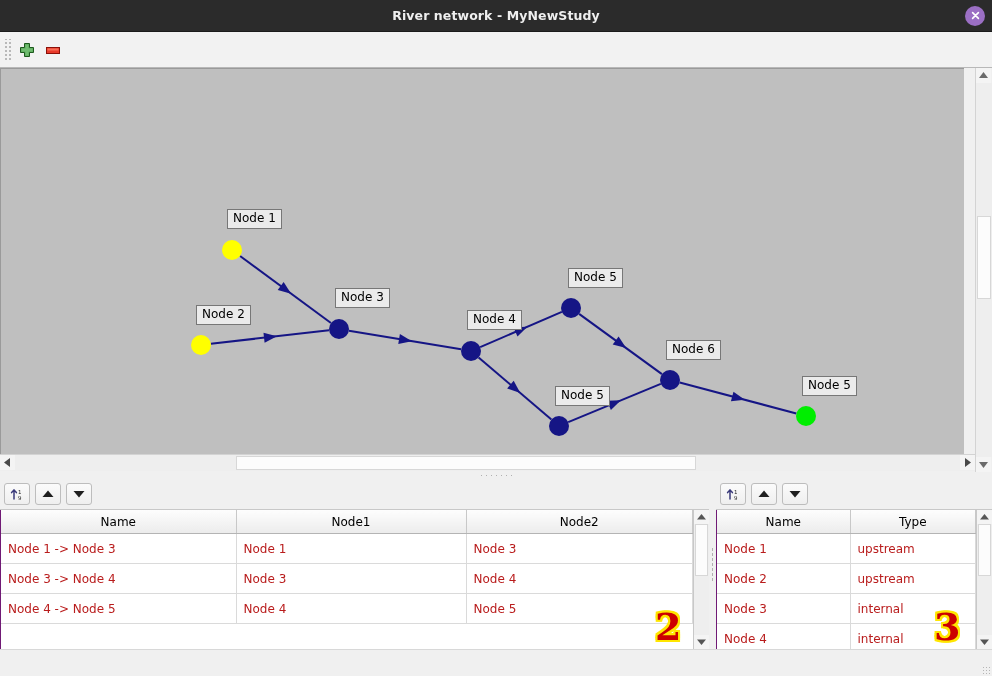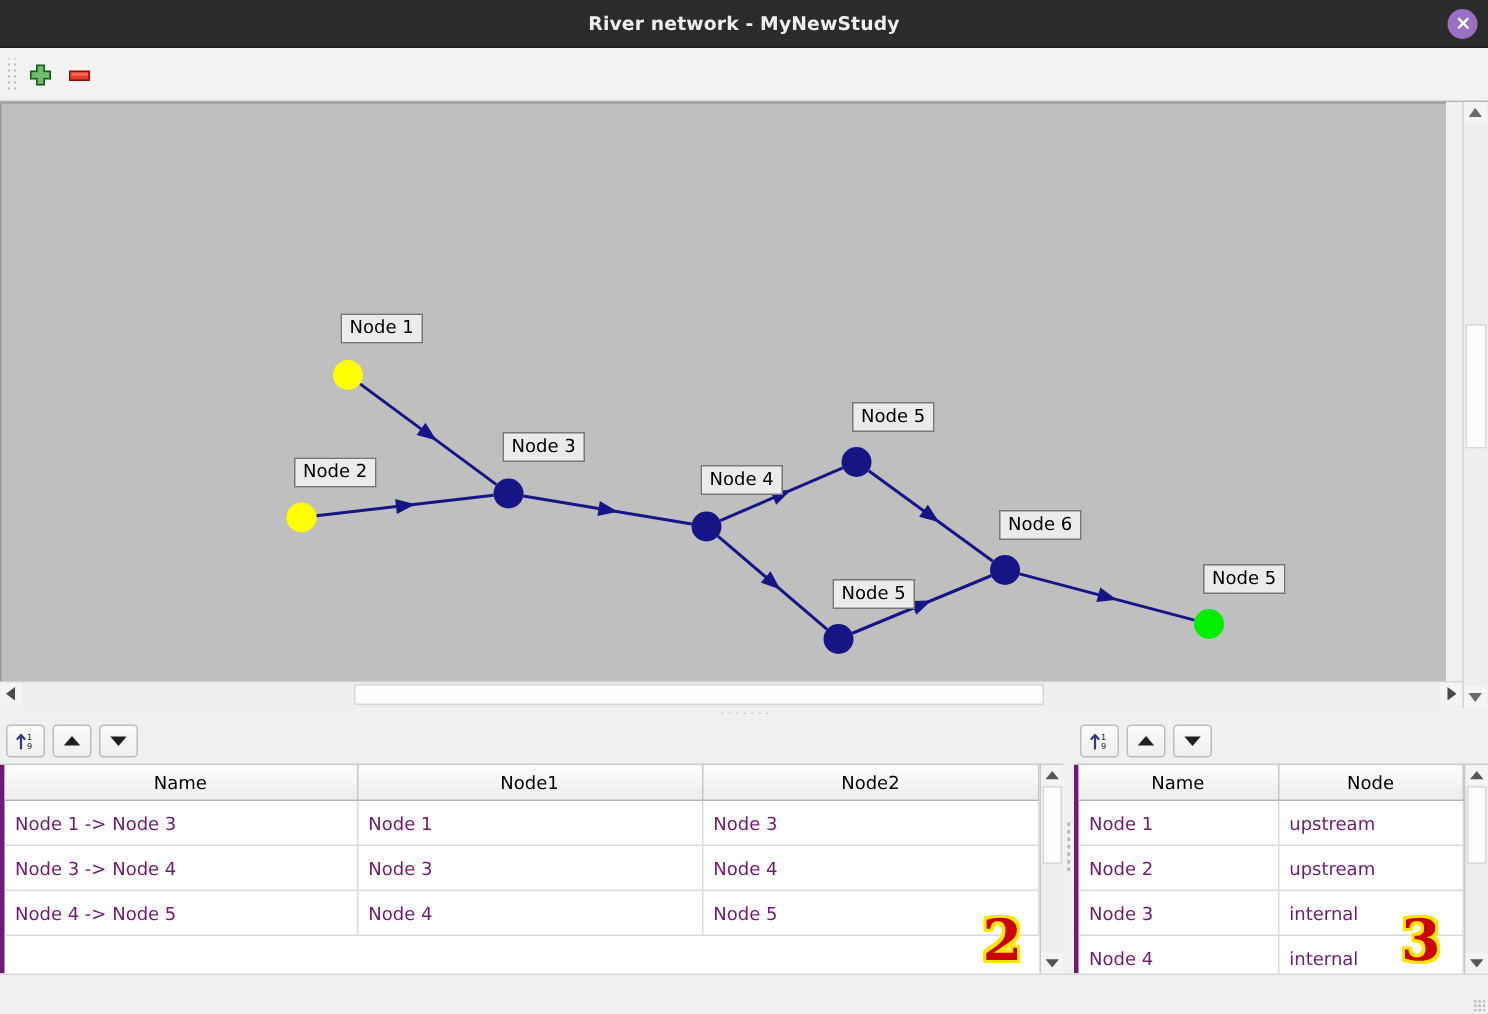--- a/index.html
+++ b/index.html
@@ -242,21 +242,21 @@
     display: flex;
     min-height: 0;
     border-top: 1px solid #c8c8c8;
     background: #fff;
   }
   .tbl-scroll {
     flex: 1 1 auto;
     min-width: 0;
     overflow: hidden;
     background: #fff;
-    border-left: 3px solid #701a75;
+    border-left: 1px solid #701a75;
     box-sizing: border-box;
   }
   table.grid {
     border-collapse: collapse;
     width: 100%;
     table-layout: fixed;
     font-size: 12px;
   }
   table.grid th {
     background: linear-gradient(#fdfdfd, #ececec);
@@ -267,21 +267,21 @@
     font-size: 12px;
     color: #000;
     text-align: center;
     padding: 0 4px;
   }
   table.grid td {
     height: 29px;
     border-right: 1px solid #dadada;
     border-bottom: 1px solid #dadada;
     padding: 0 7px;
-    color: #701a75;
+    color: #b91c1c;
     background: #fff;
     white-space: nowrap;
     overflow: hidden;
     text-overflow: ellipsis;
   }
 
   .tbl-vsb {
     width: 16px;
     flex: 0 0 auto;
     background: #eeeeee;
@@ -527,21 +527,21 @@
       <div class="table-area">
         <div class="tbl-scroll">
           <table class="grid">
             <colgroup>
                 <col style="width:133px">
                 <col>
               </colgroup>
             <thead>
               <tr>
                 <th>Name</th>
-                <th>Node</th>
+                <th>Type</th>
               </tr>
             </thead>
             <tbody id="nodes-body">
                 <tr>
                   <td>Node 1</td>
                   <td>upstream</td>
                 </tr>
                 <tr>
                   <td>Node 2</td>
                   <td>upstream</td>

